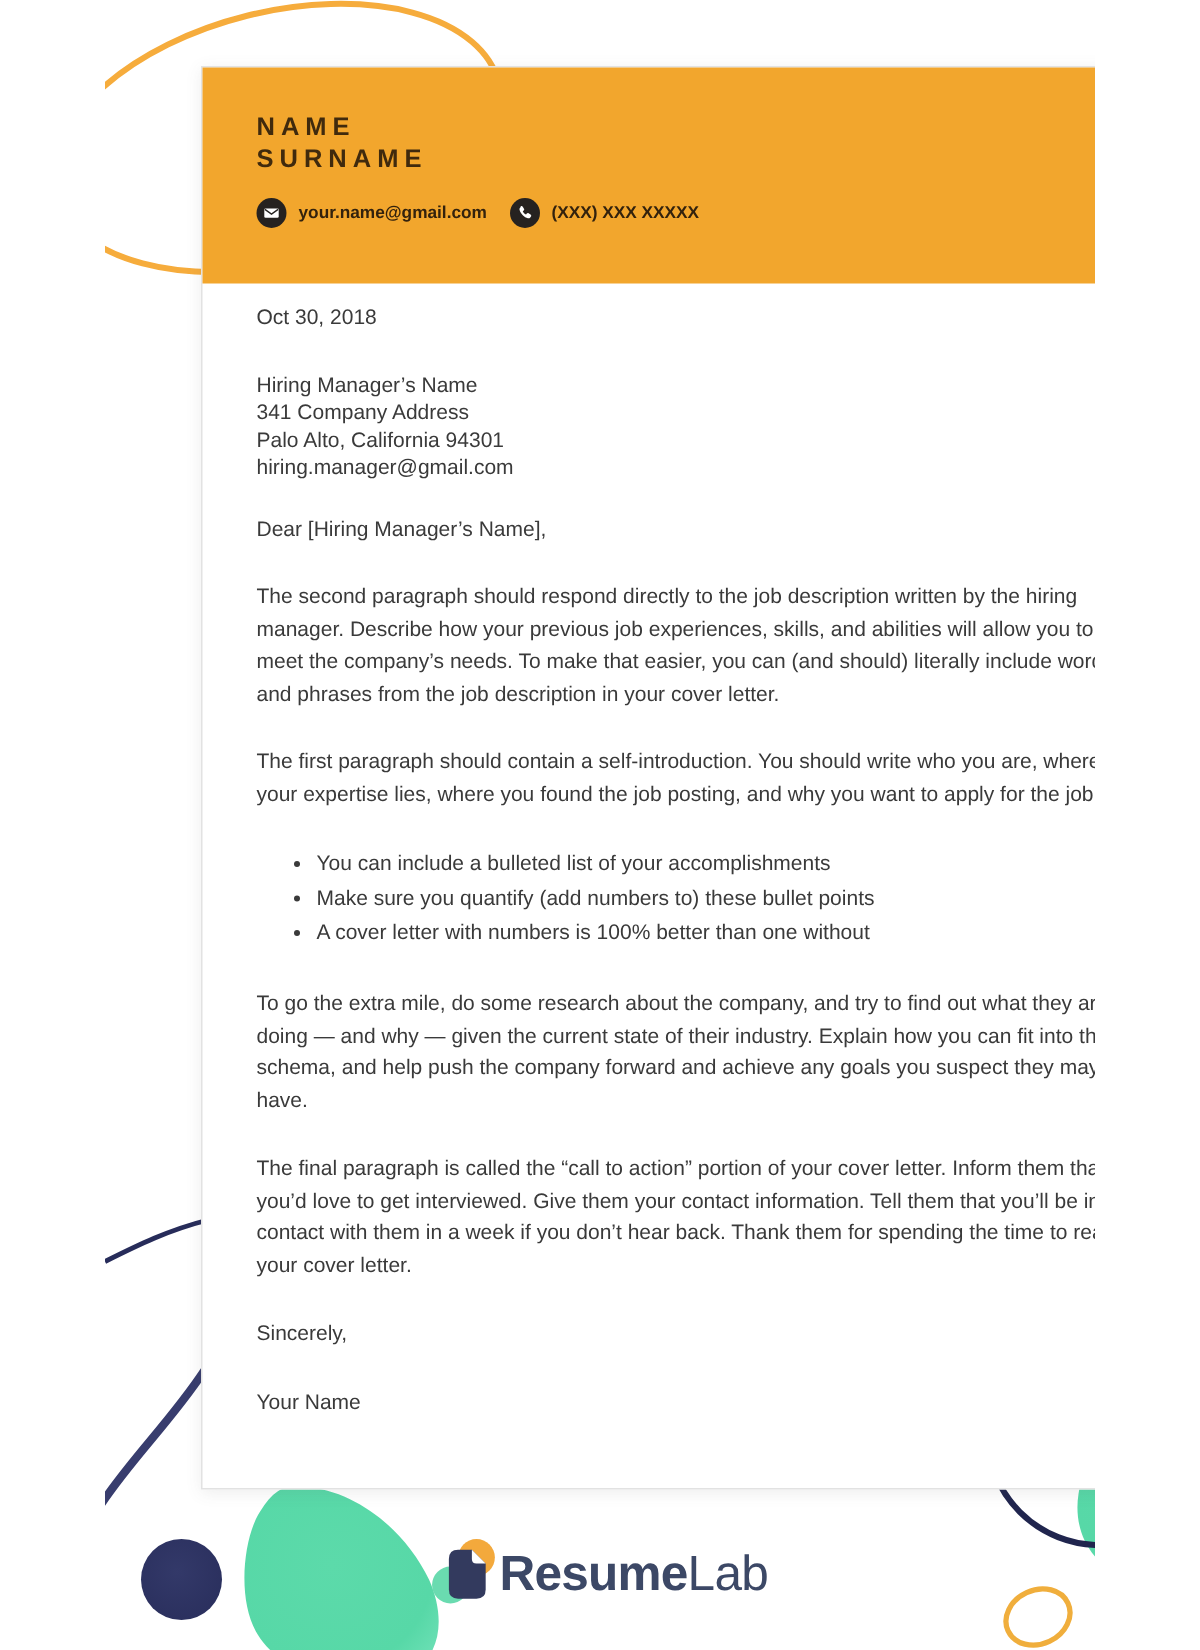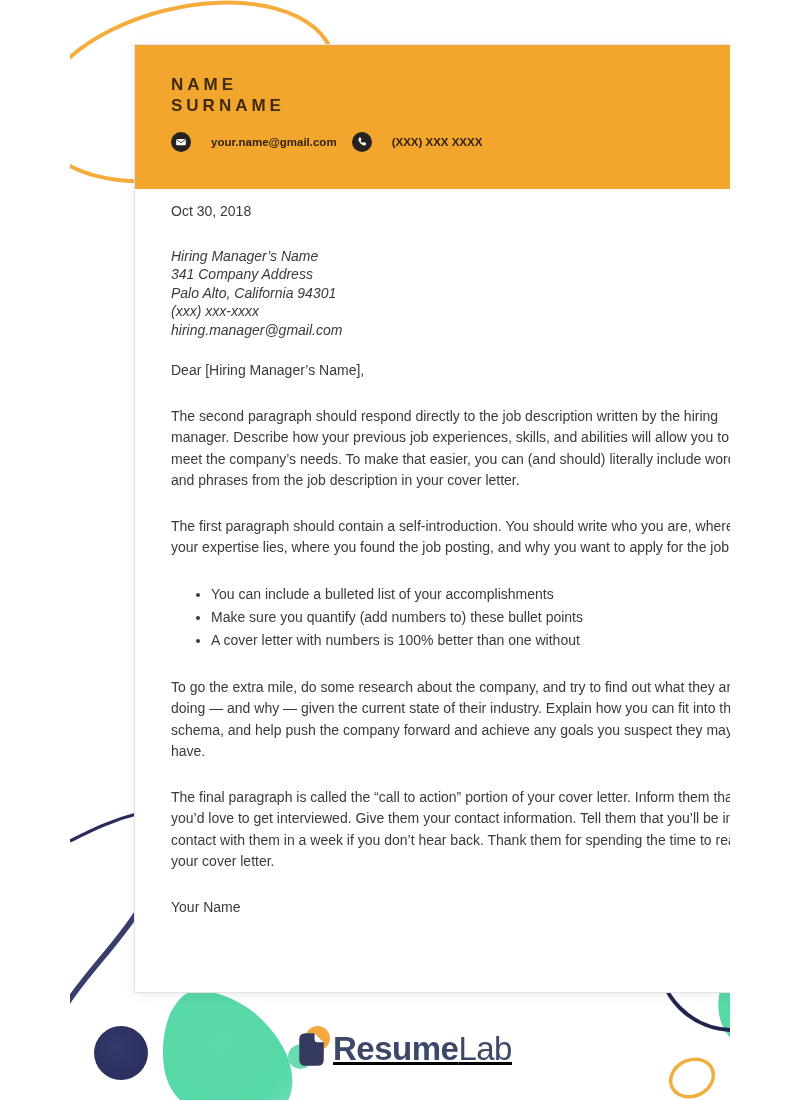--- a/index.html
+++ b/index.html
@@ -20,44 +20,44 @@
   }
   .doc-header {
     height:144px; background:#F2A62D;
     padding:29px 46px 0 36px;
   }
   .candidate-name {
     font-size:17px; font-weight:700; letter-spacing:4px;
     color:#402A0D; line-height:21px;
   }
   .contacts { display:flex; align-items:center; margin-top:16px; gap:15px; }
-  .contact { display:flex; align-items:center; gap:20px;justify-content:space-between; }
+  .contact { display:flex; align-items:center; gap:8px;justify-content:space-between; }
   .cicon {
     width:20px; height:20px; border-radius:50%; background:#262220;
     display:flex; align-items:center; justify-content:center; flex:0 0 auto;
   }
   .cicon svg { width:12px; height:12px; display:block; }
   .contact-text { font-size:11.5px; font-weight:600; color:#33220D; white-space:nowrap; }
 
   .doc-body {
     padding:12px 46px 0 36px;
     font-size:14px; line-height:21.5px; color:#3A3A3A;
   }
   .doc-body p { margin:0 0 24px; }
   .date { margin:0 0 16px; }
-  .recipient { line-height:18.6px; margin:0 0 21px;font-style:italic; }
+  .recipient { line-height:18.6px; margin:0 0 21px; }
   .salutation { margin:0 0 26px; }
   ul.bullets { margin:0 0 25px; padding-left:40px; list-style:disc; }
   ul.bullets li { line-height:23px; }
   .signature { margin:0; }
 
   
   .brand {
     position:absolute; left:0; right:0; top:1025px; z-index:2;
-    display:flex; align-items:center; justify-content:center; gap:0;text-decoration:underline;
+    display:flex; align-items:center; justify-content:center; gap:0;
   }
   .brand-icon svg { width:45px; height:47px; display:block; }
   .brand-text { font-size:33px; letter-spacing:-0.5px; color:#3C4866; line-height:47px; }
   .brand-text .b-bold { font-weight:700; }
   .brand-text .b-light { font-weight:400; }
 </style>
 </head>
 <body>
 
 <div class="canvas">
@@ -115,50 +115,50 @@
               </svg>
           </span>
           <span class="contact-text">your.name@gmail.com</span>
         </div>
         <div class="contact">
           <span class="cicon">
             <svg viewBox="0 0 12 12">
                 <path d="M3.2,1.5 c.5,-.3 1,-.2 1.3,.3 l.8,1.3 c.3,.4 .2,.9 -.2,1.2 l-.6,.5 c.4,1 1.2,1.8 2.2,2.2 l.5,-.6 c.3,-.4 .8,-.5 1.2,-.2 l1.3,.8 c.5,.3 .6,.9 .3,1.3 l-.5,.7 c-.4,.5 -1,.7 -1.6,.5 C5.6,9 3.1,6.5 2.4,4 c-.2,-.6 0,-1.2 .5,-1.6 z" fill="#fff"></path>
               </svg>
           </span>
-          <span class="contact-text">(XXX) XXX XXXX</span>
+          <span class="contact-text">(XXX) XXX XXXXX</span>
         </div>
       </div>
     </header>
 
     <div class="doc-body">
       <p class="date">Oct 30, 2018</p>
 
       <div class="recipient">
         <div>Hiring Manager’s Name</div>
         <div>341 Company Address</div>
         <div>Palo Alto, California 94301</div>
-        <div>(xxx) xxx-xxxx</div>
         <div>hiring.manager@gmail.com</div>
       </div>
 
       <p class="salutation">Dear [Hiring Manager’s Name],</p>
 
       <p>The second paragraph should respond directly to the job description written by the hiring manager. Describe how your previous job experiences, skills, and abilities will allow you to meet the company’s needs. To make that easier, you can (and should) literally include words and phrases from the job description in your cover letter.</p>
       <p>The first paragraph should contain a self-introduction. You should write who you are, where your expertise lies, where you found the job posting, and why you want to apply for the job.</p>
 
       <ul class="bullets">
         <li>You can include a bulleted list of your accomplishments</li>
         <li>Make sure you quantify (add numbers to) these bullet points</li>
         <li>A cover letter with numbers is 100% better than one without</li>
       </ul>
 
       <p>To go the extra mile, do some research about the company, and try to find out what they are doing — and why — given the current state of their industry. Explain how you can fit into that schema, and help push the company forward and achieve any goals you suspect they may have.</p>
       <p>The final paragraph is called the “call to action” portion of your cover letter. Inform them that you’d love to get interviewed. Give them your contact information. Tell them that you’ll be in contact with them in a week if you don’t hear back. Thank them for spending the time to read your cover letter.</p>
 
+      <p class="closing">Sincerely,</p>
       <p class="signature">Your Name</p>
     </div>
   </div>
 
   <div class="brand">
     <span class="brand-icon">
       <svg viewBox="0 0 44 46">
         <circle cx="29" cy="13" r="12" fill="#F3A93C"></circle>
         <circle cx="12" cy="31" r="12" fill="#6ADBB0"></circle>
         <path d="M11,14 Q11,8 17,8 L26,8 L35,17 L35,34 Q35,40 29,40 L17,40 Q11,40 11,34 Z" fill="#333A5E"></path>

